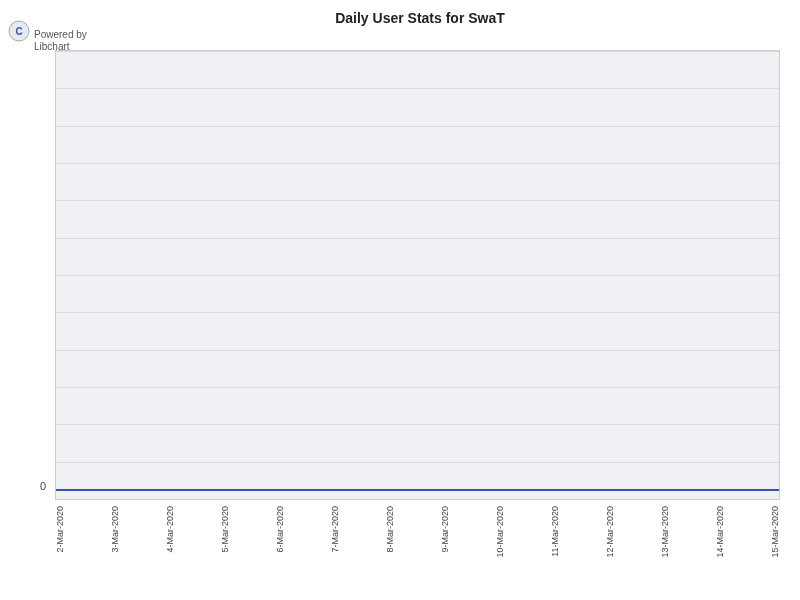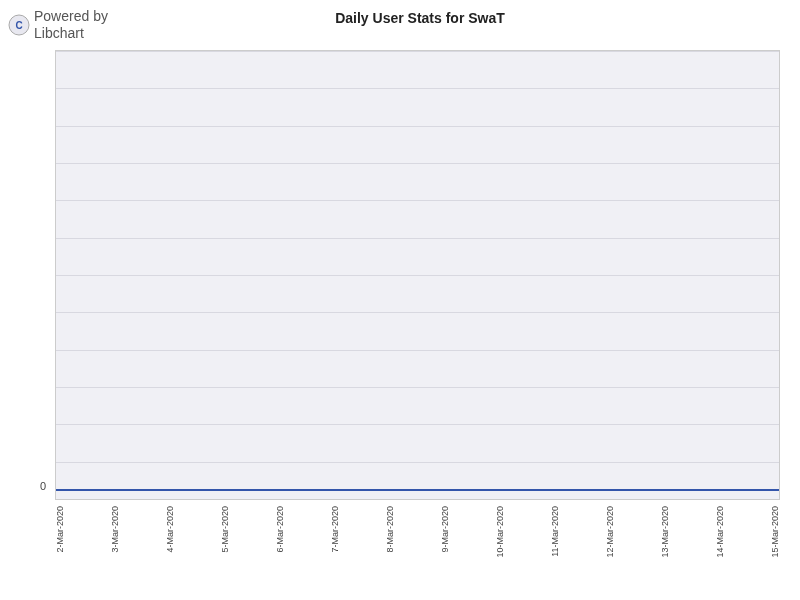--- a/index.html
+++ b/index.html
@@ -22,23 +22,24 @@
       left: 8px;
       display: flex;
       align-items: center;
       gap: 4px;
     }
     .logo-icon {
       width: 22px;
       height: 22px;
     }
     .logo-text {
-      font-size: 14px;
+      font-size: 10px;
       color: #555;
       line-height: 1.2;
+      margin-top: 21px;
     }
     .chart-title {
       position: absolute;
       top: 10px;
       left: 0;
       right: 0;
       text-align: center;
       font-size: 14px;
       font-weight: bold;
       color: #222;

